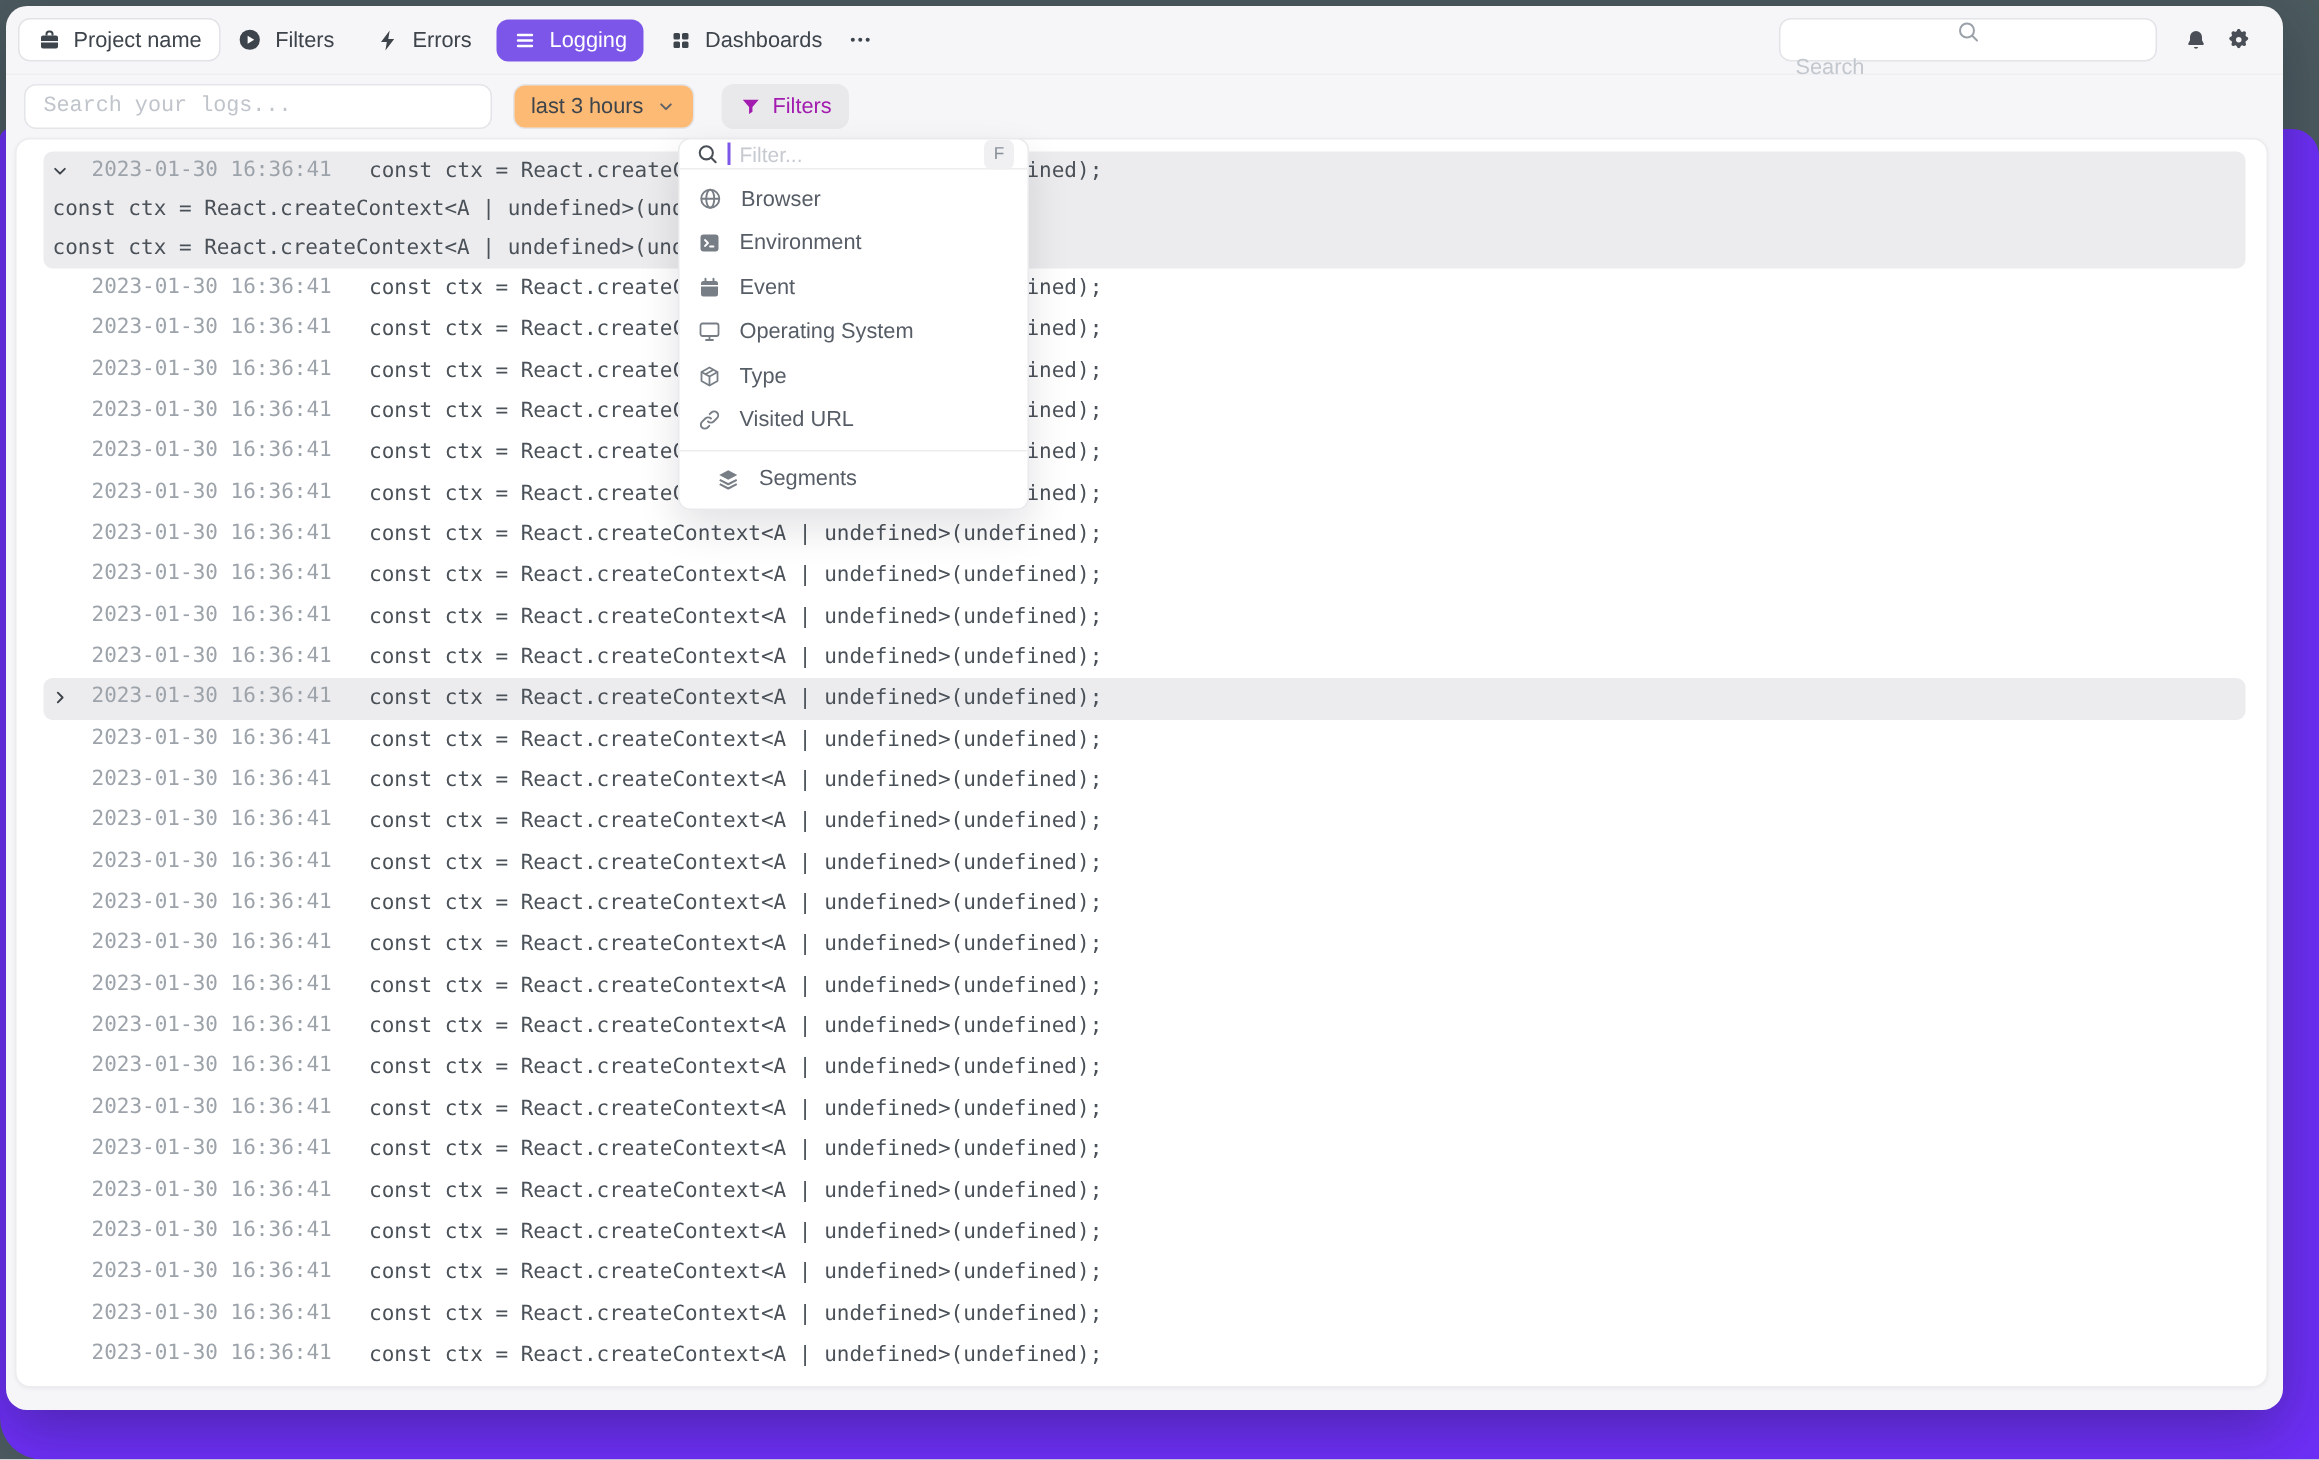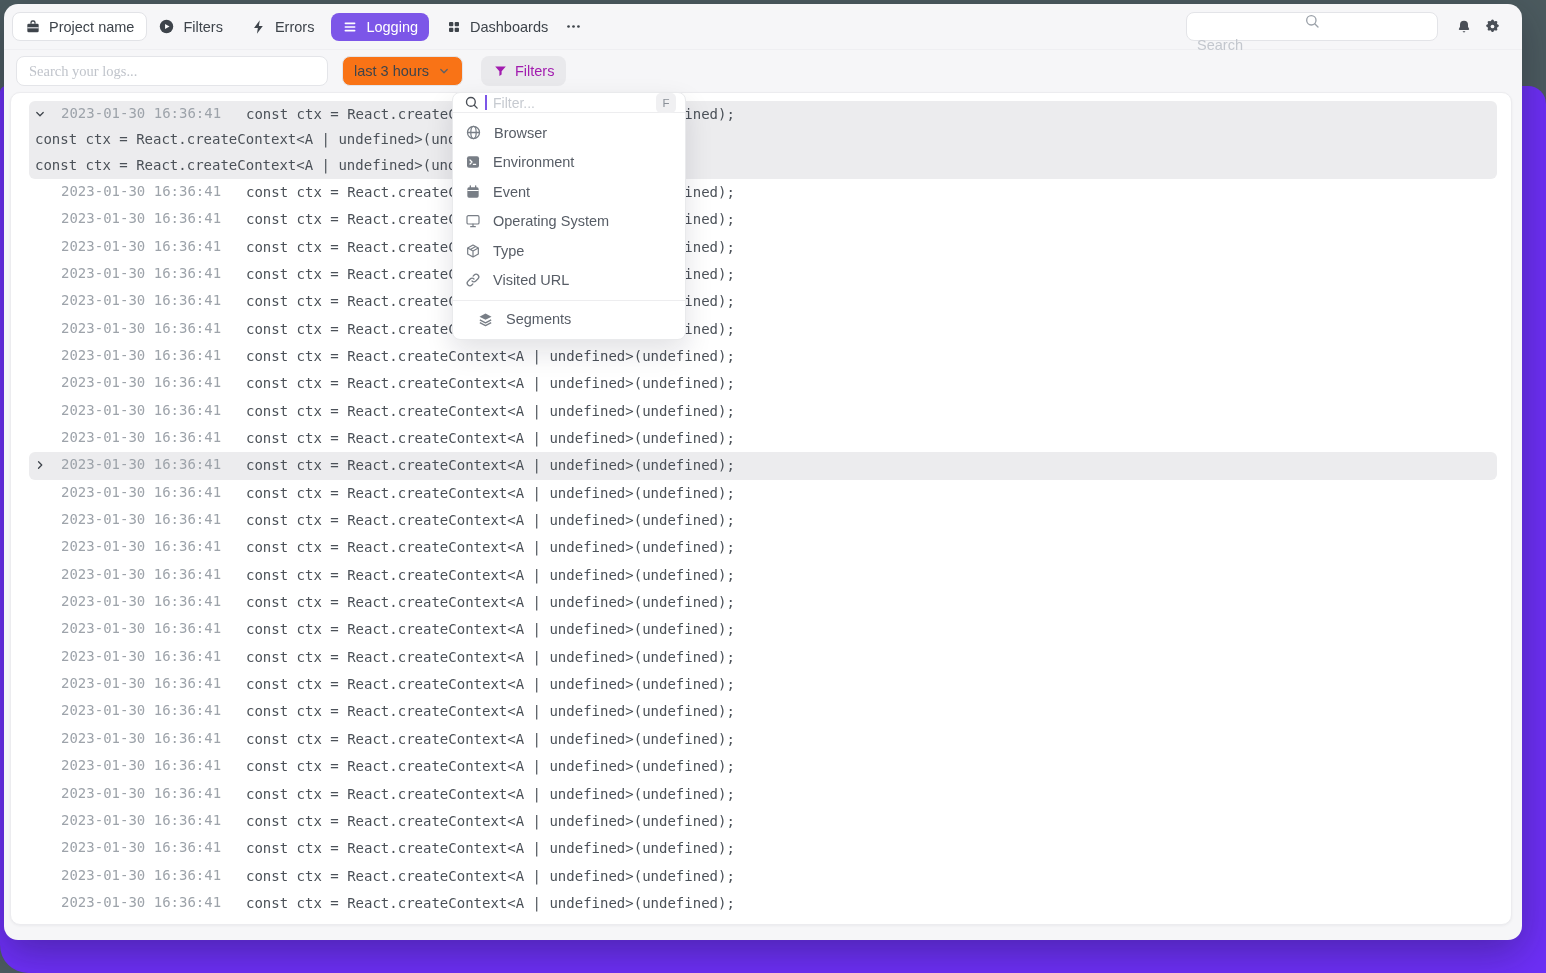--- a/index.html
+++ b/index.html
@@ -31,24 +31,24 @@
   .nav-search input::placeholder { color:#C3C7CE; }
   .nav-icon-btn { display:flex; align-items:center; justify-content:center; width:28px; height:28px;
     color:#4A4F57; cursor:pointer; }
   .bell-wrap { margin-left:12px; }
 
   
   .toolbar { display:flex; align-items:center; height:42px; padding:0 12px; gap:12px; }
   .log-search { display:flex; align-items:center; width:312px; height:30px; background:#fff;
     border:1px solid #E4E5E9; border-radius:8px; padding:0 12px; }
   .log-search input { border:none; outline:none; width:100%; font-size:14.5px; color:#15803d;
-    font-family:Liberation Serif, serif; background:transparent; }
+    font-family:Liberation Mono, monospace; background:transparent; }
   .log-search input::placeholder { color:#C0C4CB; }
   .time-select { display:flex; align-items:center; gap:8px; height:30px; padding:0 11px;
-    background:#f97316; border:1px solid #E4E5E9; border-radius:8px; font-size:14.5px; color:#3E444B;
+    background:#fdba74; border:1px solid #E4E5E9; border-radius:8px; font-size:14.5px; color:#3E444B;
     cursor:pointer; margin-left:2px; }
   .time-select .chev { display:flex; color:#5A6068; }
   .filters-btn { display:flex; align-items:center; gap:7px; height:30px; padding:0 12px;
     background:#E9E9EC; border-radius:8px; font-size:14.5px; font-weight:500; color:#a21caf;
     cursor:pointer; margin-left:6px; }
 
   
   .log-card { position:absolute; left:6px; top:88px; width:1502px; height:833px; background:#fff;
     border:1px solid #ECECEF; border-radius:10px; box-shadow:0 1px 3px rgba(16,24,40,.05);
     padding-top:8px; overflow:hidden; }

